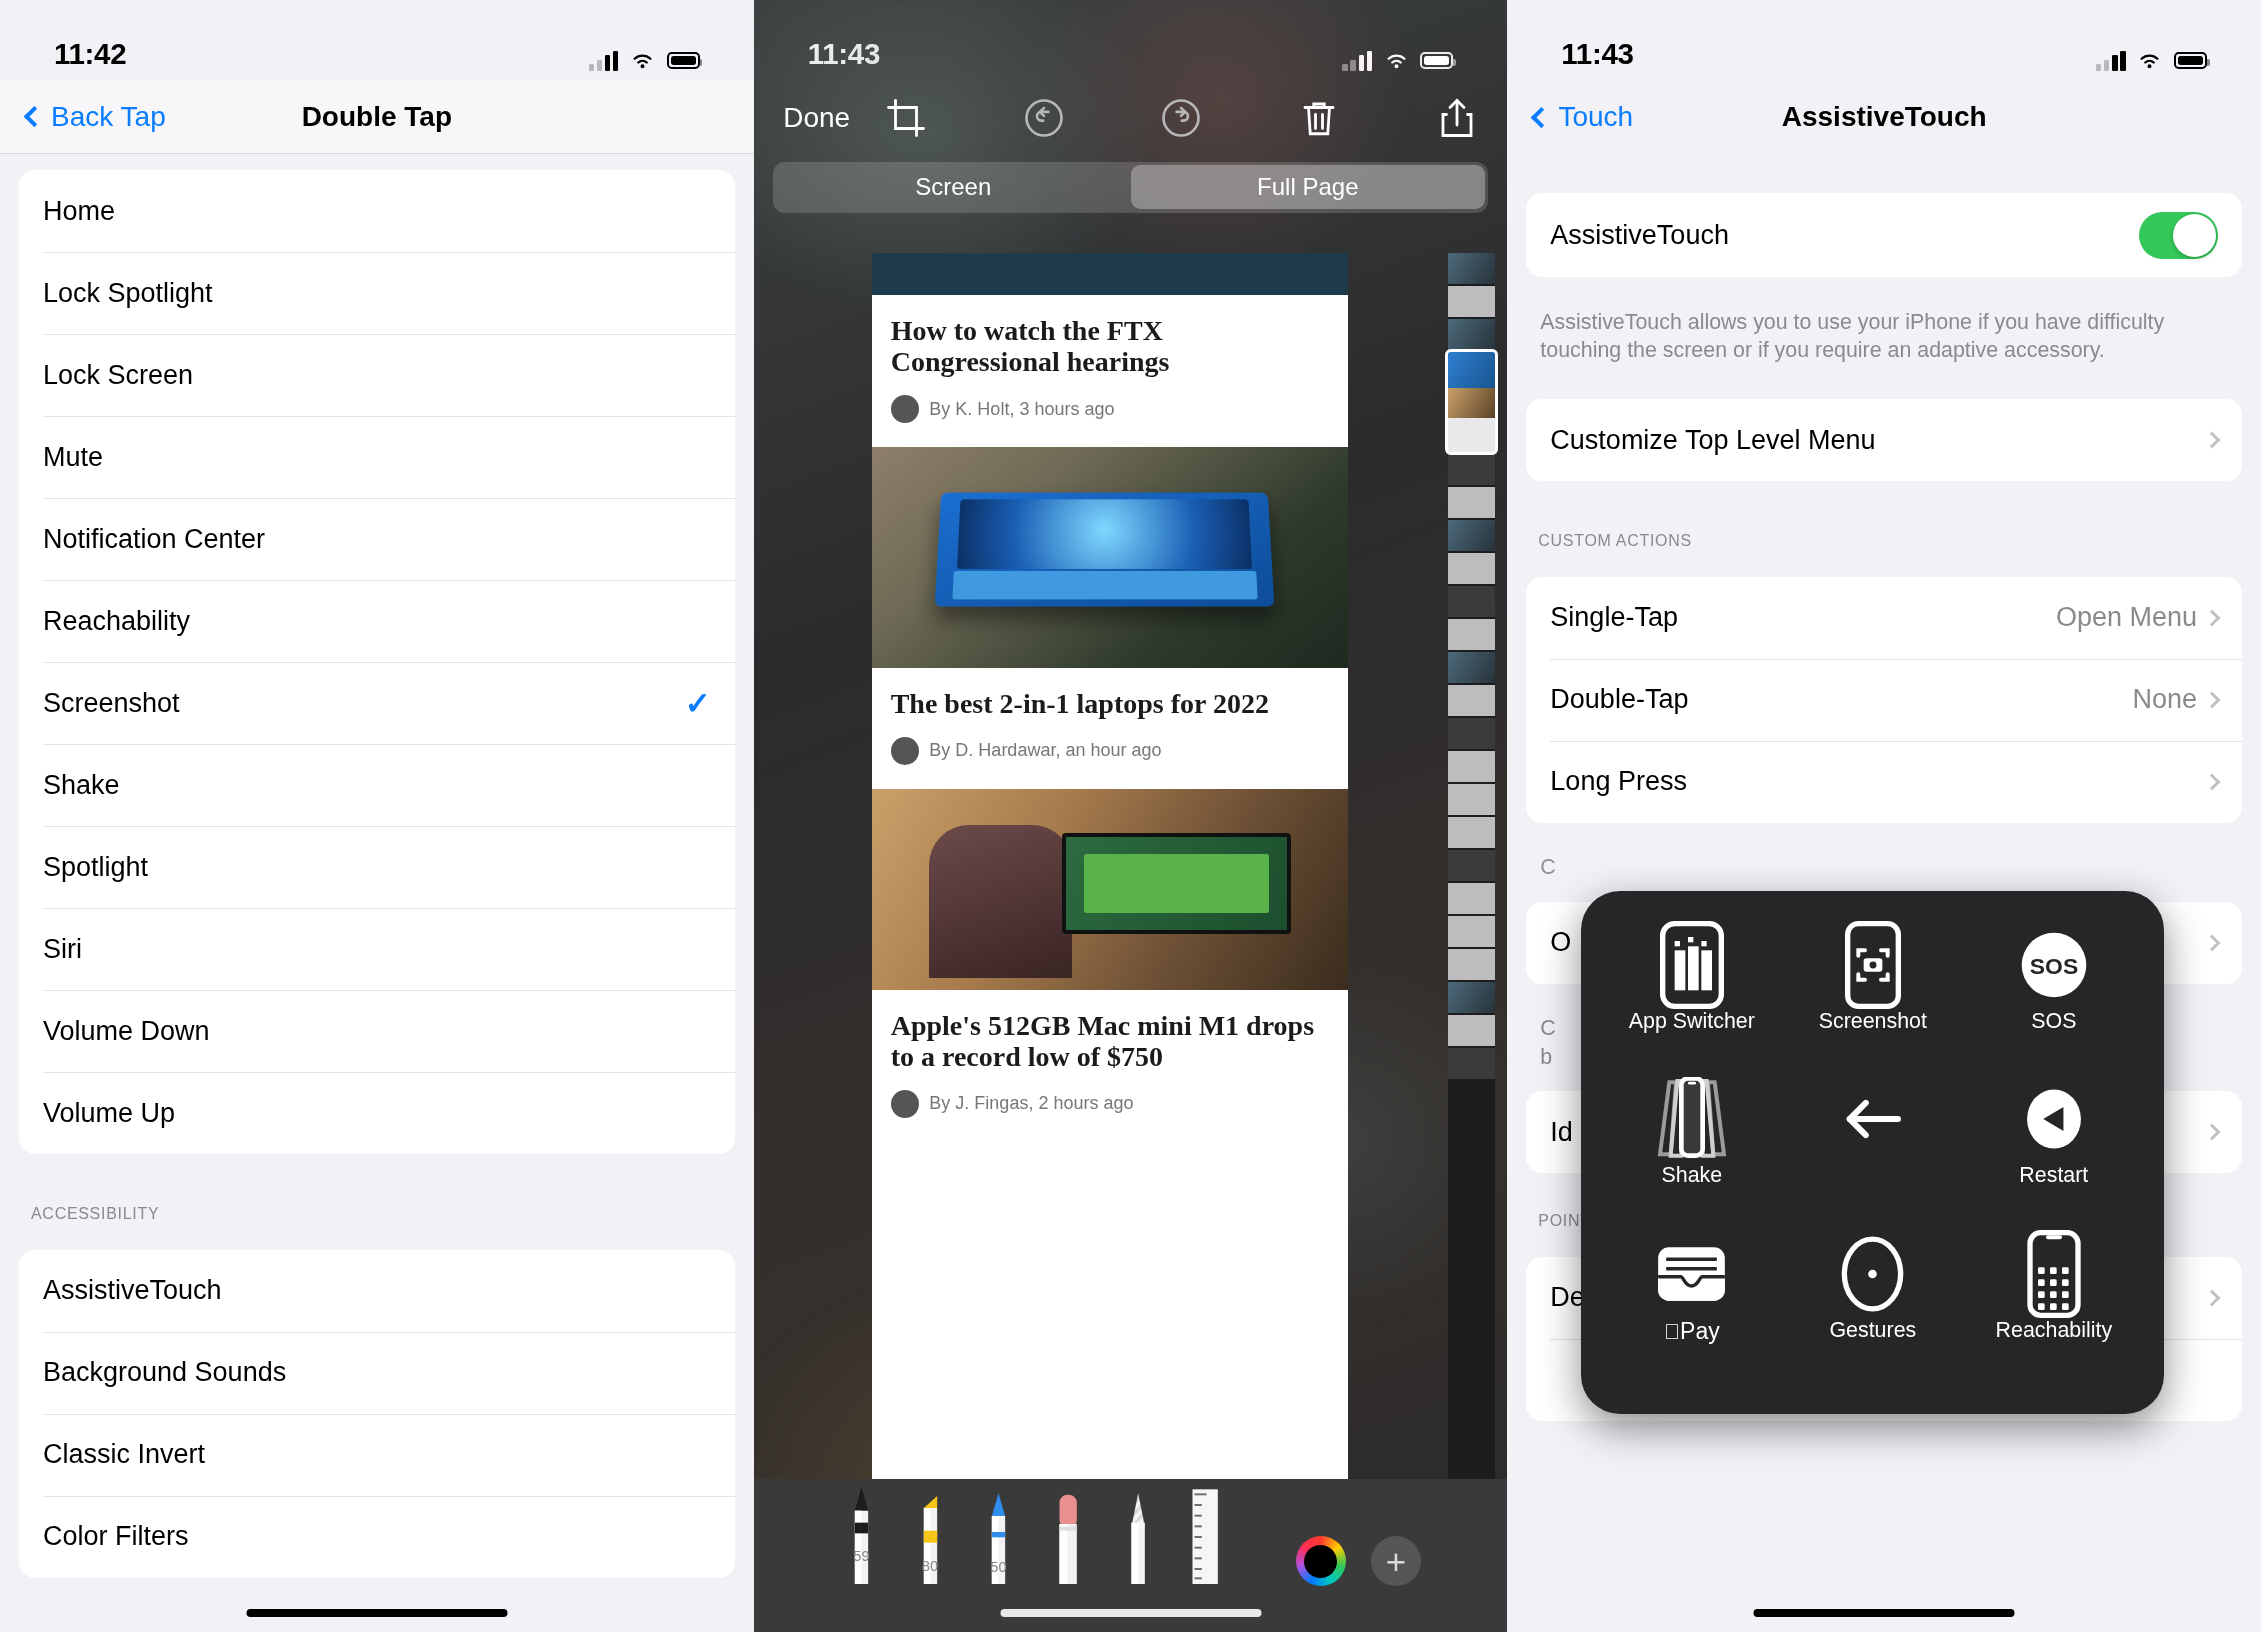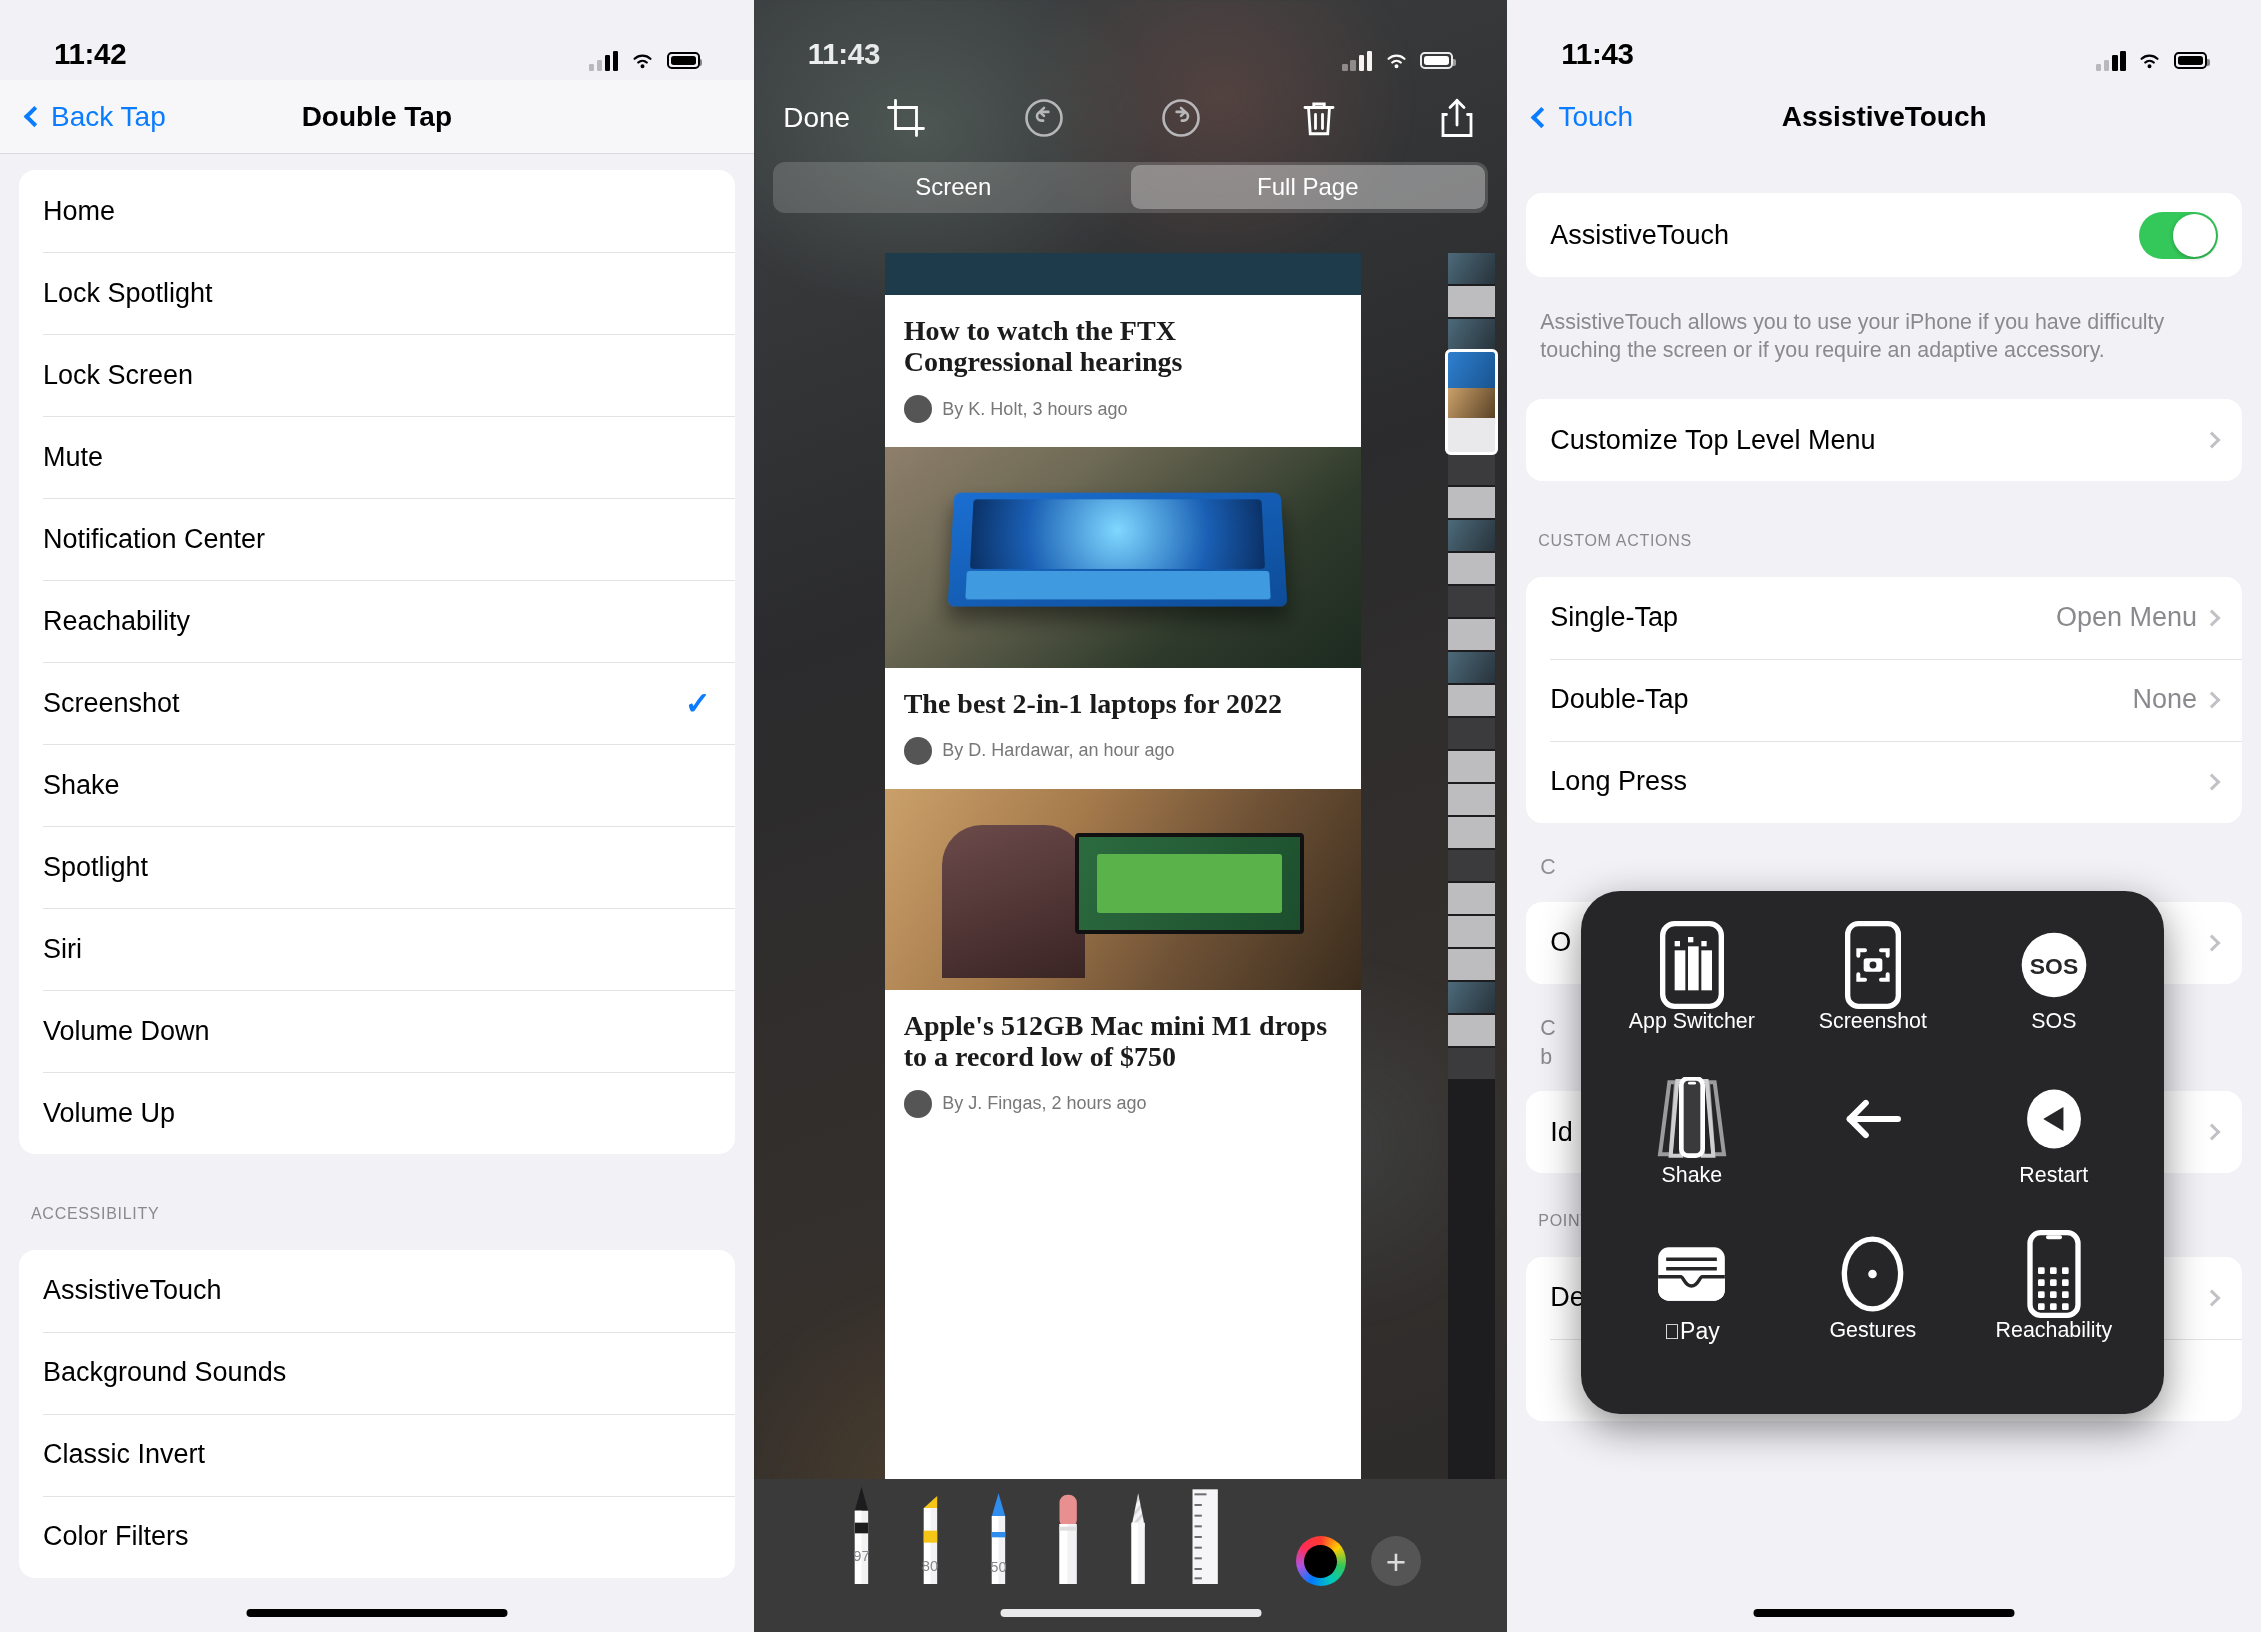--- a/index.html
+++ b/index.html
@@ -99,21 +99,21 @@
             cursor:pointer; }
   .mk-ico svg { width:100%; height:100%; }
 
   .segctl { position:relative; margin:6.7px 19px 0 19px; height:51px; border-radius:12px;
             background:rgba(255,255,255,.16); display:flex; padding:3.3px; }
   .seg { flex:1; display:flex; align-items:center; justify-content:center;
          font-size:24px; color:#fff; border-radius:9.4px; cursor:pointer; }
   .seg.on { background:rgba(255,255,255,.30); }
 
   .page-wrap { position:absolute; top:253px; left:0; right:0; bottom:153px; }
-  .page-card { position:absolute; left:131px; width:476px; top:0; bottom:0;
+  .page-card { position:absolute; left:118px; width:476px; top:0; bottom:0;
                background:#fff; overflow:hidden; }
   .art-head { height:42px; background:#1d3b4a; }
   .art-text { padding:20px 19px 24px 19px; }
   .art-title { font-family:"Liberation Serif", serif; font-weight:700;
                font-size:28px; line-height:1.12; color:#1b1b1b; }
   .art-by { display:flex; align-items:center; gap:10.7px; margin-top:17.4px; }
   .art-av { width:28px; height:28px; border-radius:50%; flex:none;
             background:#555; overflow:hidden; }
   .art-byline { font-size:18px; color:#777; }
   .hero2 { height:221px; position:relative; overflow:hidden;
@@ -428,21 +428,21 @@
 
     <div class="mk-tools">
       <div class="tools-row">
         <div class="tool">
           <svg width="43" height="100" viewBox="0 0 64 150">
             <polygon points="32,4 42,40 22,40" fill="#1c1c1e"></polygon>
             <path d="M22 40h20v110H22z" fill="#f2f2f4"></path>
             <path d="M22 40h10v110H22z" fill="#fff"></path>
             <rect x="22" y="58" width="20" height="16" fill="#1c1c1e"></rect>
           </svg>
-          <div class="tnum" style="top:64px">97</div>
+          <div class="tnum" style="top:64px">59</div>
         </div>
         <div class="tool">
           <svg width="43" height="100" viewBox="0 0 64 150">
             <polygon points="22,36 42,18 42,36" fill="#f5c518"></polygon>
             <path d="M22 36h20v114H22z" fill="#f2f2f4"></path>
             <path d="M22 36h10v114H22z" fill="#fff"></path>
             <rect x="22" y="70" width="20" height="18" fill="#f5c518"></rect>
           </svg>
           <div class="tnum" style="top:74px">80</div>
         </div>

